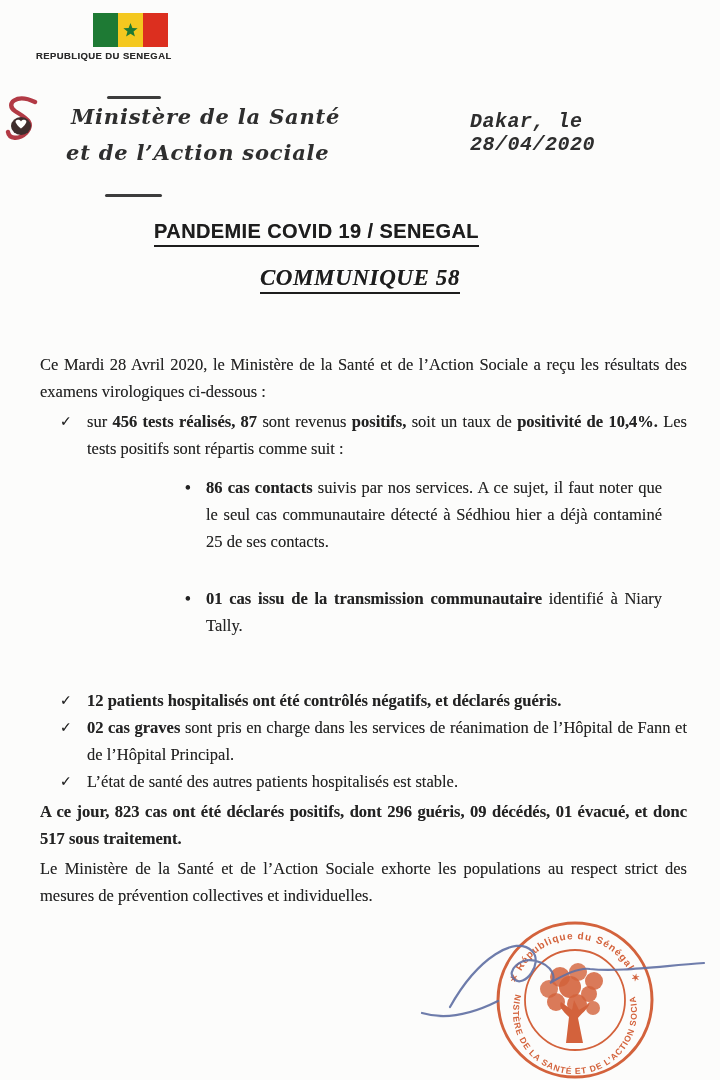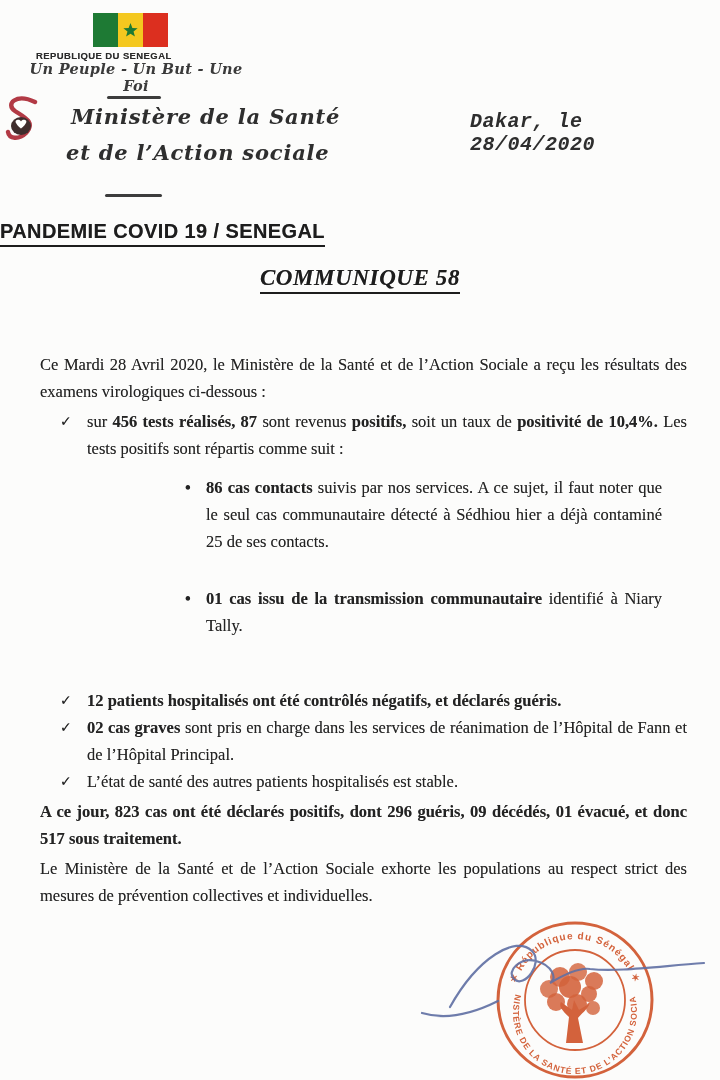--- a/index.html
+++ b/index.html
@@ -32,21 +32,21 @@
     font-weight:700;color:#2e2e2e;letter-spacing:.8px;
   }
   .ministry.l1{left:40px;top:104px;font-size:21px;margin-left:31px;}
   .ministry.l2{left:66px;top:140px;font-size:21px;}
   .dateline{
     position:absolute;left:470px;top:110px;width:230px;text-align:left;
     font-family:Liberation Mono, monospace;font-style:italic;font-weight:700;
     font-size:20px;color:#2e2e2e;letter-spacing:.5px;
   }
   
-  .title-wrap{position:absolute;left:0;top:220px;width:633px;}
+  .title-wrap{position:absolute;left:0;top:220px;width:633px;text-align:center;}
   .title-wrap span{
     display:inline-block;border-bottom:2.6px solid #1d1d1d;padding-bottom:2px;
     font-family:"Liberation Sans",sans-serif;font-weight:700;font-size:20px;
     letter-spacing:.4px;color:#1d1d1d;text-shadow:0 0 .6px rgba(0,0,0,.5);
   }
   .subtitle-wrap{position:absolute;left:0;top:265px;width:720px;text-align:center;}
   .subtitle-wrap span{
     display:inline-block;border-bottom:2.2px solid #1d1d1d;padding-bottom:1px;
     font-family:"Liberation Serif",serif;font-weight:700;font-style:italic;
     font-size:23px;letter-spacing:.6px;color:#1d1d1d;text-shadow:0 0 .5px rgba(0,0,0,.5);
@@ -81,21 +81,20 @@
 
   <div class="flag">
     <svg width="75" height="34" viewBox="0 0 75 34">
       <rect x="0" y="0" width="25" height="34" fill="#1e7a34"></rect>
       <rect x="25" y="0" width="25" height="34" fill="#f4c81f"></rect>
       <rect x="50" y="0" width="25" height="34" fill="#dc2f1f"></rect>
       <polygon points="37.5,10 39.38,14.91 44.63,15.18 40.54,18.49 41.91,23.57 37.5,20.7 33.09,23.57 34.46,18.49 30.37,15.18 35.62,14.91" fill="#1e7a34"></polygon>
     </svg>
   </div>
   <div class="republic">REPUBLIQUE DU SENEGAL</div>
-  <div class="motto">Un Peuple - Un But - Une Foi</div>
   <div class="rule rule-top"></div>
 
   <div class="logo">
     <svg width="40" height="52" viewBox="0 0 40 52">
       <path d="M33,7 C14,-2 3,9 13,16 C22,22 34,27 24,38 C17,45 7,44 6,37" stroke="#b23a45" stroke-width="4.4" fill="none" stroke-linecap="round"></path>
       <ellipse cx="19" cy="31" rx="10" ry="9" fill="#3f2d2d"></ellipse>
       <path d="M14,28 C12,24.5 18,23.5 19,26.5 C20,23.5 26,24.5 24,28 C22.5,31 19,33.5 19,33.5 C19,33.5 15.5,31 14,28 Z" fill="#ffffff"></path>
     </svg>
   </div>
   <div class="ministry l1">Ministère de la Santé</div>

